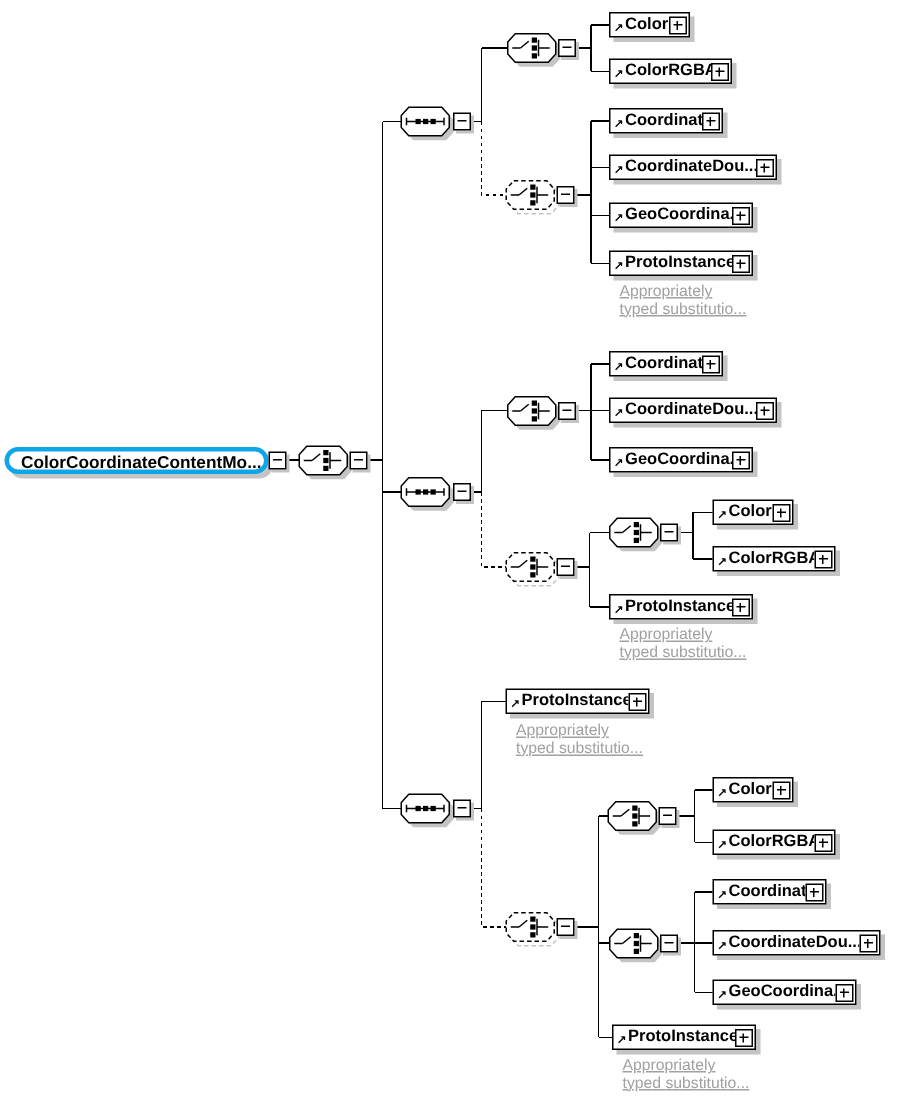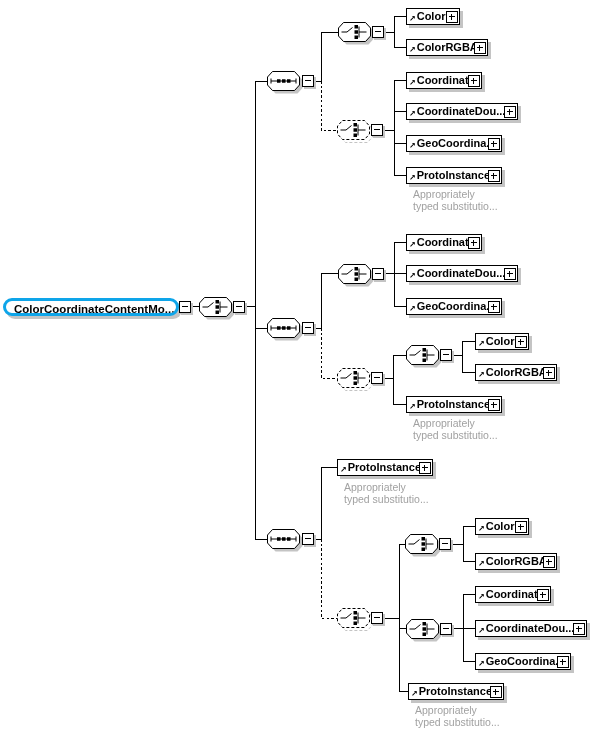--- a/index.html
+++ b/index.html
@@ -35,21 +35,21 @@
   .oct svg{position:absolute;left:0;top:0;overflow:visible;}
   .oshadow{fill:#c4c4c4;stroke:none;}
   .obody{fill:#fff;stroke:#000;stroke-width:1;}
   .oline{stroke:#000;stroke-width:1;fill:none;}
   .osq{fill:#000;stroke:none;}
   .oct.dashed .obody{stroke-dasharray:3 2;}
   .oct.dashed .oshadow{fill:none;stroke:#c4c4c4;stroke-width:1;stroke-dasharray:3 2;}
 
   
   .cap{position:absolute;font:10.5px "Liberation Sans",sans-serif;color:#a1a1a1;line-height:11.5px;}
-  .cap span{display:block;}
+  .cap span{display:block;text-decoration:underline;}
 </style>
 </head>
 <body>
 
 <div id="stage">
 
   <svg id="wires">
     <path d="M191 306.5 H199 M245 306.5 H255 M255 81 V539 M255 81 H267 M255 328 H267 M255 539 H267"></path>
     <path d="M314 81 H321 M321 81 V32 M321 32 H338 M384 32 H394 M394 16.5 V47.5 M394 16.5 H406 M394 47.5 H406 M383 130 H394 M394 80.5 V175.5 M394 80.5 H406 M394 111.5 H406 M394 143.5 H406 M394 175.5 H406"></path>
     <path class="dash" d="M321 81 V130 H337"></path>

